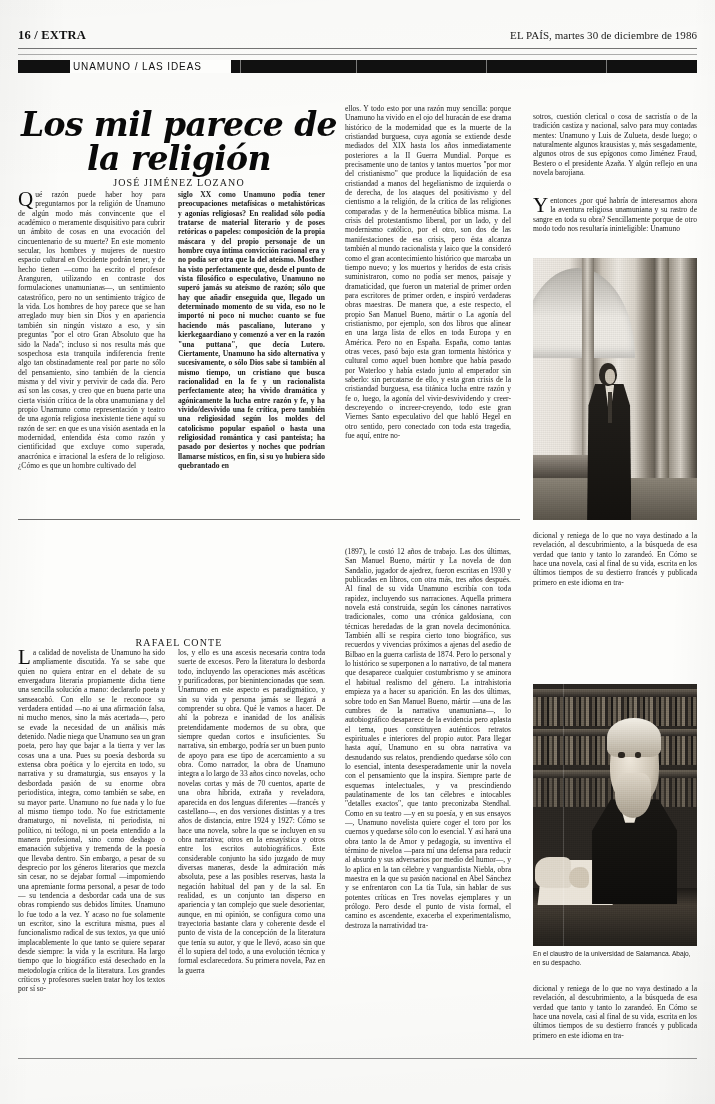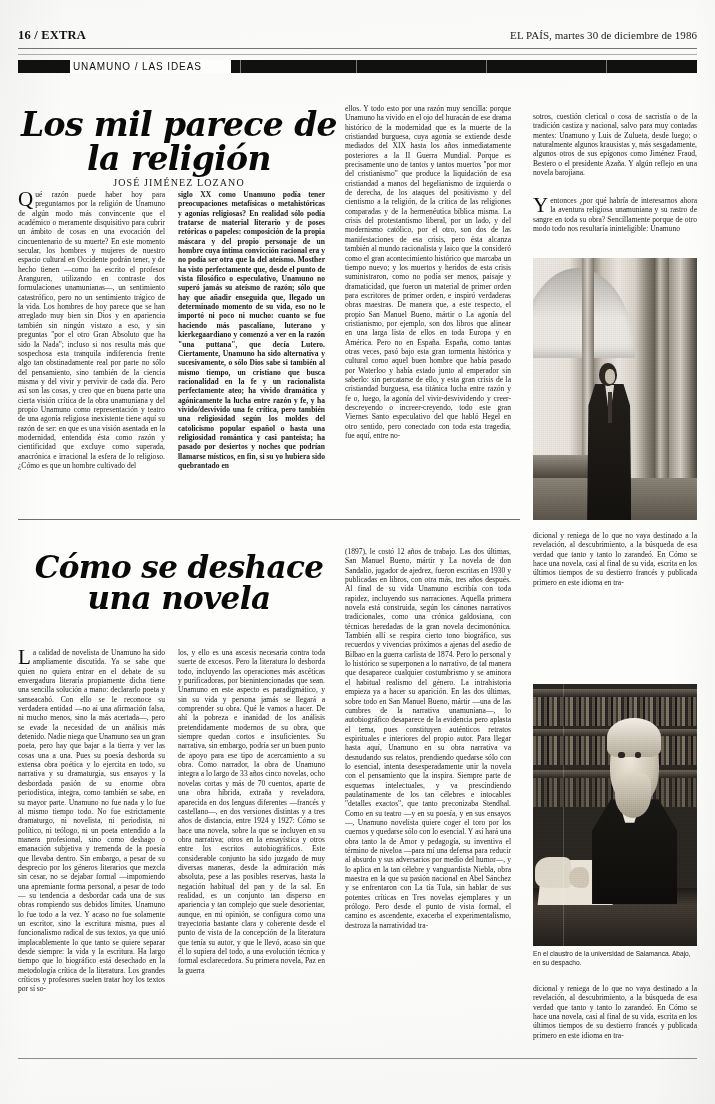--- a/index.html
+++ b/index.html
@@ -275,21 +275,21 @@
   </div>
   <div class="col a-c4">
     <p class="first">sotros, cuestión clerical o cosa de sacristía o de la tradición castiza y nacional, salvo para muy contadas mentes: Unamuno y Luis de Zulueta, desde luego; o naturalmente algunos krausistas y, más sesgadamente, algunos otros de sus epígonos como Jiménez Fraud, Bestero o el presidente Azaña. Y algún reflejo en una novela barojiana.</p>
   </div>
   <div class="col a-c4b">
     <p class="first"><span class="dropcap">Y</span><span>entonces ¿por qué habría de interesarnos ahora la aventura religiosa unamuniana y su rastro de sangre en toda su obra? Sencillamente porque de otro modo todo nos resultaría ininteligible: Unamuno</span></p>
   </div>
 
   <div class="rule-mid"></div>
 
-  <h1 class="headline headline-2">Cómo se deshace una novela</h1>
+  <div class="author author-2">RAFAEL CONTE</div>
 
   <div class="col b-c1">
     <p class="first"><span class="dropcap">L</span><span>a calidad de novelista de Unamuno ha sido ampliamente discutida. Ya se sabe que quien no quiera entrar en el debate de su envergadura literaria propiamente dicha tiene una sencilla solución a mano: declararlo poeta y sanseacabó. Con ello se le reconoce su verdadera entidad —no ai una afirmación falsa, ni mucho menos, sino la más acertada—, pero se evade la necesidad de un análisis más detenido. Nadie niega que Unamuno sea un gran poeta, pero hay que bajar a la tierra y ver las cosas una a una. Pues su poesía desborda su extensa obra poética y lo ejercita en todo, su narrativa y su dramaturgia, sus ensayos y la desbordada pasión de su enorme obra periodística, integra, como también se sabe, en su mayor parte. Unamuno no fue nada y lo fue al mismo tiempo todo. No fue estrictamente dramaturgo, ni novelista, ni periodista, ni político, ni teólogo, ni un poeta entendido a la manera profesional, sino como deshago o emanación subjetiva y tremenda de la poesía que llevaba dentro. Sin embargo, a pesar de su desprecio por los géneros literarios que mezcla sin cesar, no se dejabar formal —impomiendo una apremiante forma personal, a pesar de todo— su tendencia a desbordar cada una de sus obras rompiendo sus debidos límites. Unamuno lo fue todo a la vez. Y acaso no fue solamente un escritor, sino la escritura misma, pues al funcionalismo radical de sus textos, ya que unió implacablemente lo que tanto se quiere separar desde siempre: la vida y la escritura. Ha largo tiempo que lo biográfico está desechado en la metodología crítica de la literatura. Los grandes críticos y profesores suelen tratar hoy los textos por sí so-</span></p>
   </div>
   <div class="col b-c2">
     <p class="first">los, y ello es una ascesis necesaria contra toda suerte de excesos. Pero la literatura lo desborda todo, incluyendo las operaciones más ascéticas y purificadoras, por bienintencionadas que sean. Unamuno en este aspecto es paradigmático, y sin su vida y persona jamás se llegará a comprender su obra. Qué le vamos a hacer. De ahí la pobreza e inanidad de los análisis pretendidamente modernos de su obra, que siempre quedan cortos e insuficientes. Su narrativa, sin embargo, podría ser un buen punto de apoyo para ese tipo de acercamiento a su obra. Como narrador, la obra de Unamuno integra a lo largo de 33 años cinco novelas, ocho novelas cortas y más de 70 cuentos, aparte de una obra híbrida, extraña y reveladora, aparecida en dos lenguas diferentes —francés y castellano—, en dos versiones distintas y a tres años de distancia, entre 1924 y 1927: Cómo se hace una novela, sobre la que se incluyen en su obra narrativa; otros en la ensayística y otros entre los escritos autobiográficos. Este considerable conjunto ha sido juzgado de muy diversas maneras, desde la admiración más absoluta, pese a las posibles reservas, hasta la negación habitual del pan y de la sal. En realidad, es un conjunto tan disperso en apariencia y tan complejo que suele desorientar, aunque, en mi opinión, se configura como una trayectoria bastante clara y coherente desde el punto de vista de la concepción de la literatura que tenía su autor, y que le llevó, acaso sin que él lo supiera del todo, a una evolución técnica y formal esclarecedora. Su primera novela, Paz en la guerra</p>
   </div>
   <div class="col b-c3">
     <p class="first">(1897), le costó 12 años de trabajo. Las dos últimas, San Manuel Bueno, mártir y La novela de don Sandalio, jugador de ajedrez, fueron escritas en 1930 y publicadas en libros, con otra más, tres años después. Al final de su vida Unamuno escribía con toda rapidez, incluyendo sus narraciones. Aquella primera novela está construida, según los cánones narrativos tradicionales, como una crónica galdosiana, con técnicas heredadas de la gran novela decimonónica. También allí se respira cierto tono biográfico, sus recuerdos y vivencias próximos a ajenas del asedio de Bilbao en la guerra carlista de 1874. Pero lo personal y lo histórico se superponen a lo narrativo, de tal manera que desaparece cualquier costumbrismo y se aminora el habitual realismo del género. La intrahistoria empieza ya a hacer su aparición. En las dos últimas, sobre todo en San Manuel Bueno, mártir —una de las cumbres de la narrativa unamuniana—, lo autobiográfico desaparece de la evidencia pero aplasta el tema, pues constituyen auténticos retratos espirituales e interiores del propio autor. Para llegar hasta aquí, Unamuno en su obra narrativa va desnudando sus relatos, prendiendo quedarse sólo con lo esencial, intenta desesperadamente unir la novela con el pensamiento que la inspira. Siempre parte de esquemas intelectuales, y va prescindiendo paulatinamente de los tan célebres e intocables "detalles exactos", que tanto preconizaba Stendhal. Como en su teatro —y en su poesía, y en sus ensayos—, Unamuno novelista quiere coger el toro por los cuernos y quedarse sólo con lo esencial. Y así hará una obra tanto la de Amor y pedagogía, su inventiva el término de niveloa —para mí una defensa para reducir al absurdo y sus adversarios por medio del humor—, y lo aplica en la tan célebre y vanguardista Niebla, obra maestra en la que su pasión nacional en Abel Sánchez y se enfrentaron con La tía Tula, sin hablar de sus potentes críticas en Tres novelas ejemplares y un prólogo. Pero desde el punto de vista formal, el camino es ascendente, exacerba el experimentalismo, destroza la narratividad tra-</p>
   </div>

